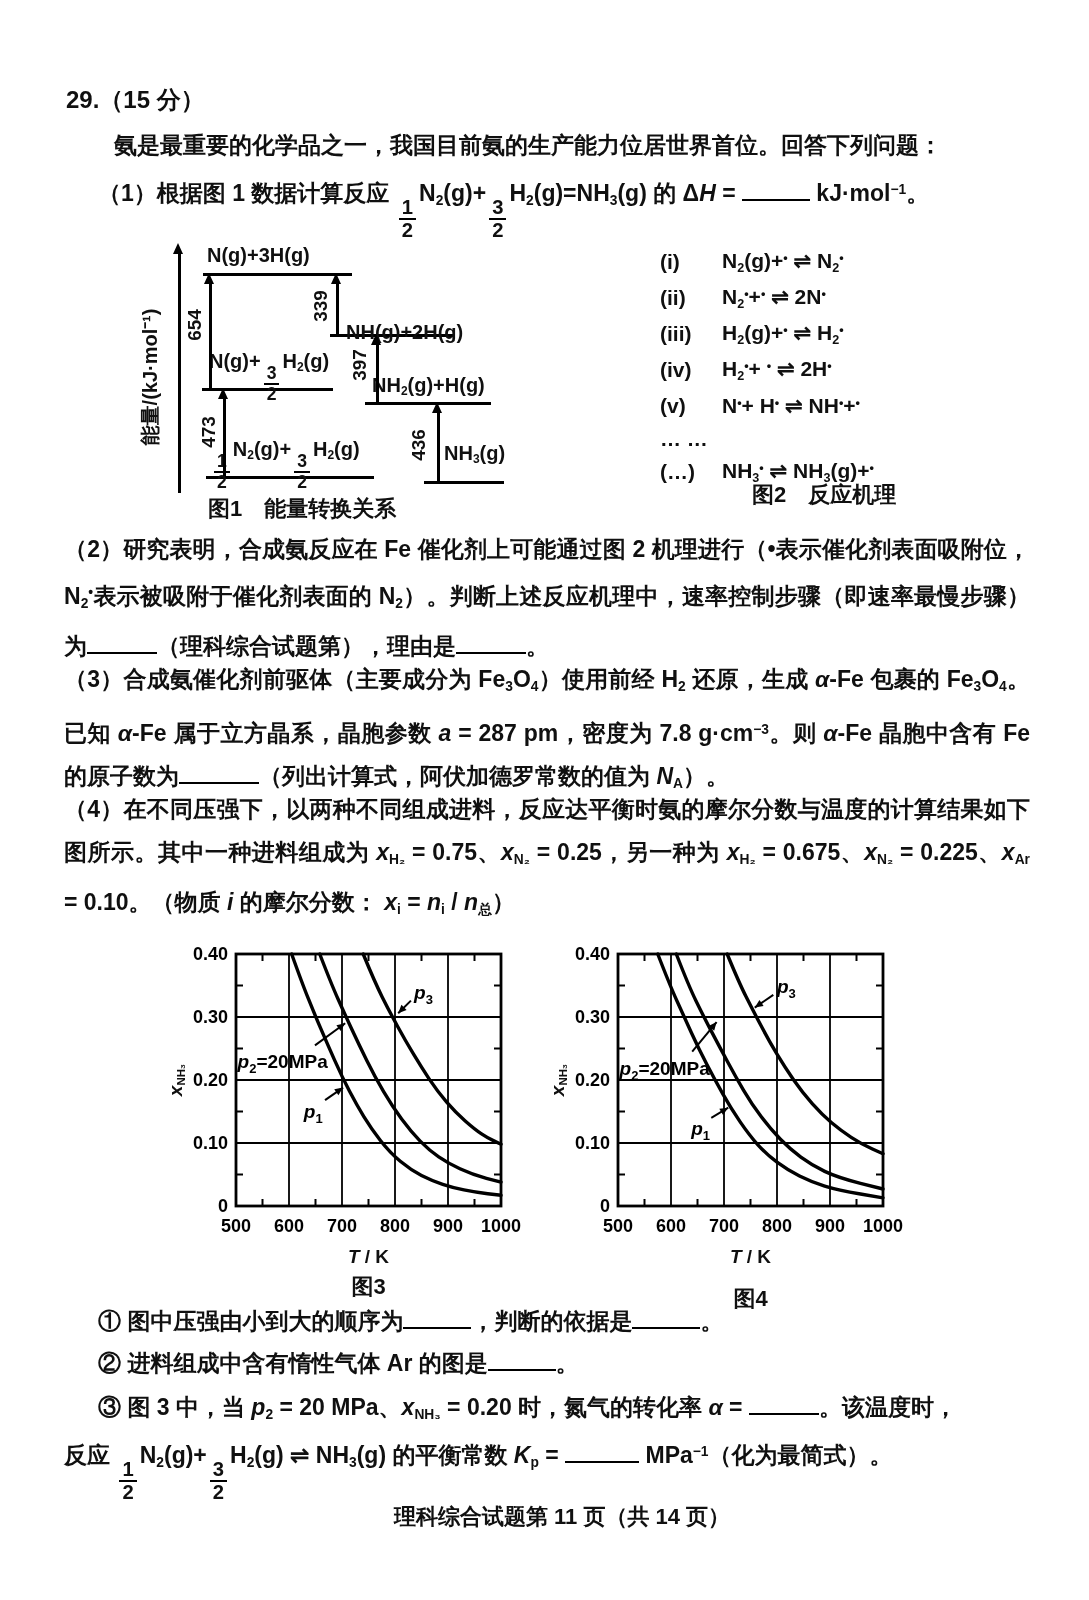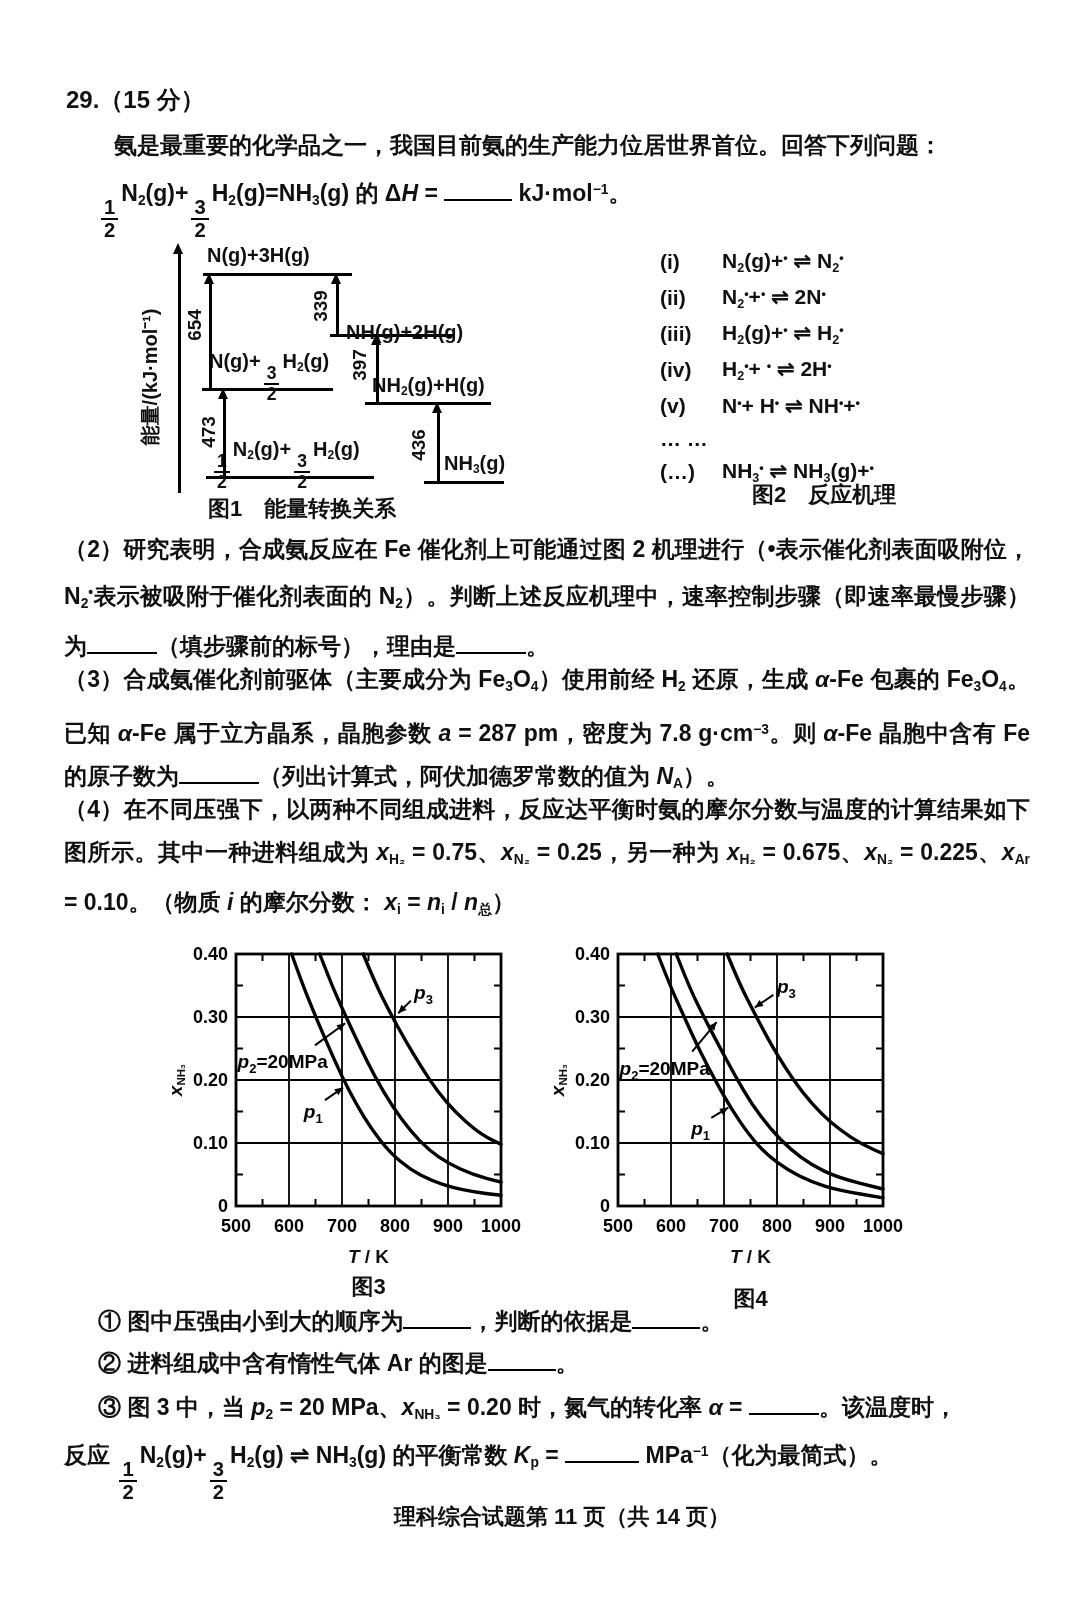--- a/index.html
+++ b/index.html
@@ -36,21 +36,21 @@
   .chart .cap  { font-size:22px; transform:translate(-50%,0); }
   #footer { left:0; right:0; text-align:center; font-size:22px; }
 </style>
 </head>
 <body>
 
 <div class="abs" id="q-header" style="left:66px; top:84px; font-size:24px;">29.（15 分）</div>
 
 <div class="abs para" id="intro" style="left:64px; top:124px; text-indent:50px;">氨是最重要的化学品之一，我国目前氨的生产能力位居世界首位。回答下列问题：</div>
 
-<div class="abs txt23" id="part1" style="left:98px; top:178px;"><span class="frac">
+<div class="abs txt23" id="part1" style="left:98px; top:178px;"><span>（1）根据图 1 数据计算反应 </span><span class="frac">
       <span class="fn">1</span>
       <span class="fd">2</span>
     </span><span>N</span><sub>2</sub><span>(g)+</span><span class="frac">
       <span class="fn">3</span>
       <span class="fd">2</span>
     </span><span>H</span><sub>2</sub><span>(g)=NH</span><sub>3</sub><span>(g) 的 Δ</span><span class="it">H</span><span> = </span><span class="blank" style="width: 68px;"></span><span> kJ·mol</span><sup>−1</sup><span>。</span></div>
 
 <div class="abs" id="fig1" style="left:110px; top:230px;">
     <div class="lv" style="left: 93px; top: 43px; width: 149px;"></div>
     <div class="lv-label" style="left: 97px; top: 14px;"><span>N(g)+3H(g)</span></div>
@@ -65,21 +65,21 @@
     <div class="lv-label" style="left: 262px; top: 144px;"><span>NH</span><sub>2</sub><span>(g)+H(g)</span></div>
     <div class="lv" style="left: 96px; top: 246px; width: 168px;"></div>
     <div class="lv-label" style="left: 101px; top: 208px;"><span class="frac">
         <span class="fn">1</span>
         <span class="fd">2</span>
       </span><span>N</span><sub>2</sub><span>(g)+</span><span class="frac">
         <span class="fn">3</span>
         <span class="fd">2</span>
       </span><span>H</span><sub>2</sub><span>(g)</span></div>
     <div class="lv" style="left: 314px; top: 251px; width: 80px;"></div>
-    <div class="lv-label" style="left: 334px; top: 222px; text-align: center;"><span>NH</span><sub>3</sub><span>(g)</span></div>
+    <div class="lv-label" style="left: 334px; top: 212px; text-align: center;"><span>NH</span><sub>3</sub><span>(g)</span></div>
     <div class="stem" style="left: 99px; top: 53px; height: 105px;"></div>
     <div class="head-up" style="left: 94px; top: 43px;"></div>
     <div class="rnum" style="left: 85px; top: 95px;">654</div>
     <div class="stem" style="left: 226px; top: 53px; height: 51px;"></div>
     <div class="head-up" style="left: 221px; top: 43px;"></div>
     <div class="rnum" style="left: 211px; top: 76px;">339</div>
     <div class="stem" style="left: 266px; top: 114px; height: 58px;"></div>
     <div class="head-up" style="left: 261px; top: 104px;"></div>
     <div class="rnum" style="left: 250px; top: 135px;">397</div>
     <div class="stem" style="left: 113px; top: 168px; height: 78px;"></div>
@@ -119,21 +119,21 @@
       <span class="mlabel">… …</span>
       <span></span>
     </div>
     <div class="mrow">
       <span class="mlabel">(…)</span>
       <span><span>NH</span><sub>3</sub><sup>•</sup><span> ⇌ NH</span><sub>3</sub><span>(g)+</span><sup>•</sup></span>
     </div>
   </div>
 <div class="abs" id="fig2-caption" style="left:752px; top:480px; font-size:22px;">图2　反应机理</div>
 
-<div class="abs para" id="part2" style="left:64px; top:528px;"><span>（2）研究表明，合成氨反应在 Fe 催化剂上可能通过图 2 机理进行（•表示催化剂表面吸附位，N</span><sub>2</sub><sup>•</sup><span>表示被吸附于催化剂表面的 N</span><sub>2</sub><span>）。判断上述反应机理中，速率控制步骤（即速率最慢步骤）为</span><span class="blank" style="width: 70px;"></span><span>（填步骤前的标号），理由是</span><span class="blank" style="width: 70px;"></span><span>。</span></div>
+<div class="abs para" id="part2" style="left:64px; top:528px;"><span>（2）研究表明，合成氨反应在 Fe 催化剂上可能通过图 2 机理进行（•表示催化剂表面吸附位，N</span><sub>2</sub><sup>•</sup><span>表示被吸附于催化剂表面的 N</span><sub>2</sub><span>）。判断上述反应机理中，速率控制步骤（即速率最慢步骤）为</span><span class="blank" style="width: 70px;"></span><span>（理科综合试题第），理由是</span><span class="blank" style="width: 70px;"></span><span>。</span></div>
 
 <div class="abs para" id="part3" style="left:64px; top:658px;"><span>（3）合成氨催化剂前驱体（主要成分为 Fe</span><sub>3</sub><span>O</span><sub>4</sub><span>）使用前经 H</span><sub>2</sub><span> 还原，生成 </span><span class="it">α</span><span>-Fe 包裹的 Fe</span><sub>3</sub><span>O</span><sub>4</sub><span>。已知 </span><span class="it">α</span><span>-Fe 属于立方晶系，晶胞参数 </span><span class="it">a</span><span> = 287 pm，密度为 7.8 g·cm</span><sup>−3</sup><span>。则 </span><span class="it">α</span><span>-Fe 晶胞中含有 Fe 的原子数为</span><span class="blank" style="width: 80px;"></span><span>（列出计算式，阿伏加德罗常数的值为 </span><span class="it">N</span><sub>A</sub><span>）。</span></div>
 
 <div class="abs para" id="part4" style="left:64px; top:788px;"><span>（4）在不同压强下，以两种不同组成进料，反应达平衡时氨的摩尔分数与温度的计算结果如下图所示。其中一种进料组成为 </span><span class="it">x</span><sub>H₂</sub><span> = 0.75、</span><span class="it">x</span><sub>N₂</sub><span> = 0.25，另一种为 </span><span class="it">x</span><sub>H₂</sub><span> = 0.675、</span><span class="it">x</span><sub>N₂</sub><span> = 0.225、</span><span class="it">x</span><sub>Ar</sub><span> = 0.10。（物质 </span><span class="it">i</span><span> 的摩尔分数： </span><span class="it">x</span><sub>i</sub><span> = </span><span class="it">n</span><sub>i</sub><span> / </span><span class="it">n</span><sub>总</sub><span>）</span></div>
 
 <div class="abs chart" id="chart3" style="left:148px; top:926px;">
     <svg width="380" height="320">
       <line x1="141" y1="28" x2="141" y2="280" stroke="#000" stroke-width="1.8"></line>
       <line x1="194" y1="28" x2="194" y2="280" stroke="#000" stroke-width="1.8"></line>
       <line x1="247" y1="28" x2="247" y2="280" stroke="#000" stroke-width="1.8"></line>

